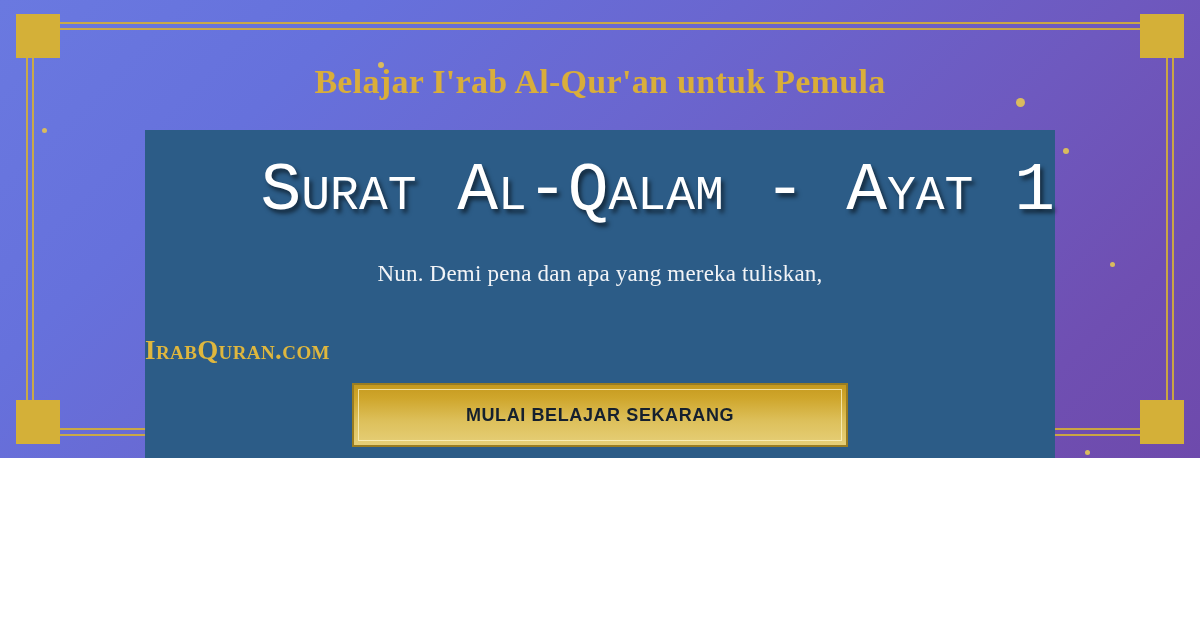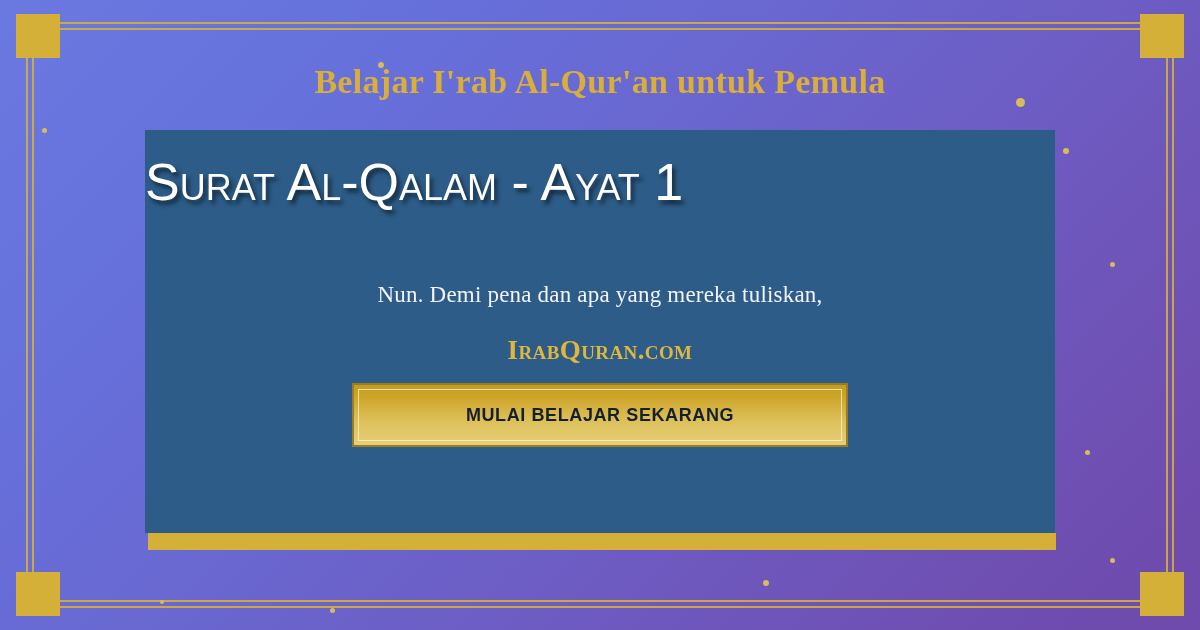--- a/index.html
+++ b/index.html
@@ -7,21 +7,21 @@
     padding: 0;
     background: #ffffff;
   }
   body {
     font-family: "Liberation Sans", sans-serif;
   }
 
   #poster {
     position: relative;
     width: 1200px;
-    height: 630px;
+    height: 458px;
     overflow: hidden;
     background: linear-gradient(135deg,
                 #6a79e0 0%,
                 #6671dc 22%,
                 #6a66cf 45%,
                 #6e59bf 68%,
                 #6f4fb2 86%,
                 #6e4aac 100%);
   }
 
@@ -93,49 +93,48 @@
     width: 908px;
     height: 17px;
     background: #d4b038;
   }
 
   .card-title {
     position: absolute;
     left: 0;
     right: 0;
     top: 24px;
-    text-align: left;
-    font-family: Liberation Sans, sans-serif;
+    text-align: right;
+    font-family: Liberation Mono, monospace;
     font-variant: small-caps;
     font-weight: normal;
-    font-size: 52px;
+    font-size: 68px;
     line-height: 1.08;
     color: #ffffff;
     text-shadow: 3px 4px 4px rgba(0,0,0,.55);
     white-space: nowrap;
   }
 
   .card-translation {
     position: absolute;
     left: 60px;
     right: 60px;
-    top: 152px;
+    top: 131px;
     text-align: center;
     font-family: "Liberation Serif", "DejaVu Serif", serif;
     font-size: 23px;
     color: #f2f4f7;
     letter-spacing: .2px;
   }
 
   .card-brand {
     position: absolute;
     left: 0;
     right: 0;
     top: 205px;
-    text-align: center;
     font-family: "Liberation Serif", "DejaVu Serif", serif;
     font-variant: small-caps;
     font-weight: bold;
     font-size: 27px;
     color: #dfb73e;
     letter-spacing: .4px;
   }
 
   
   .cta {

